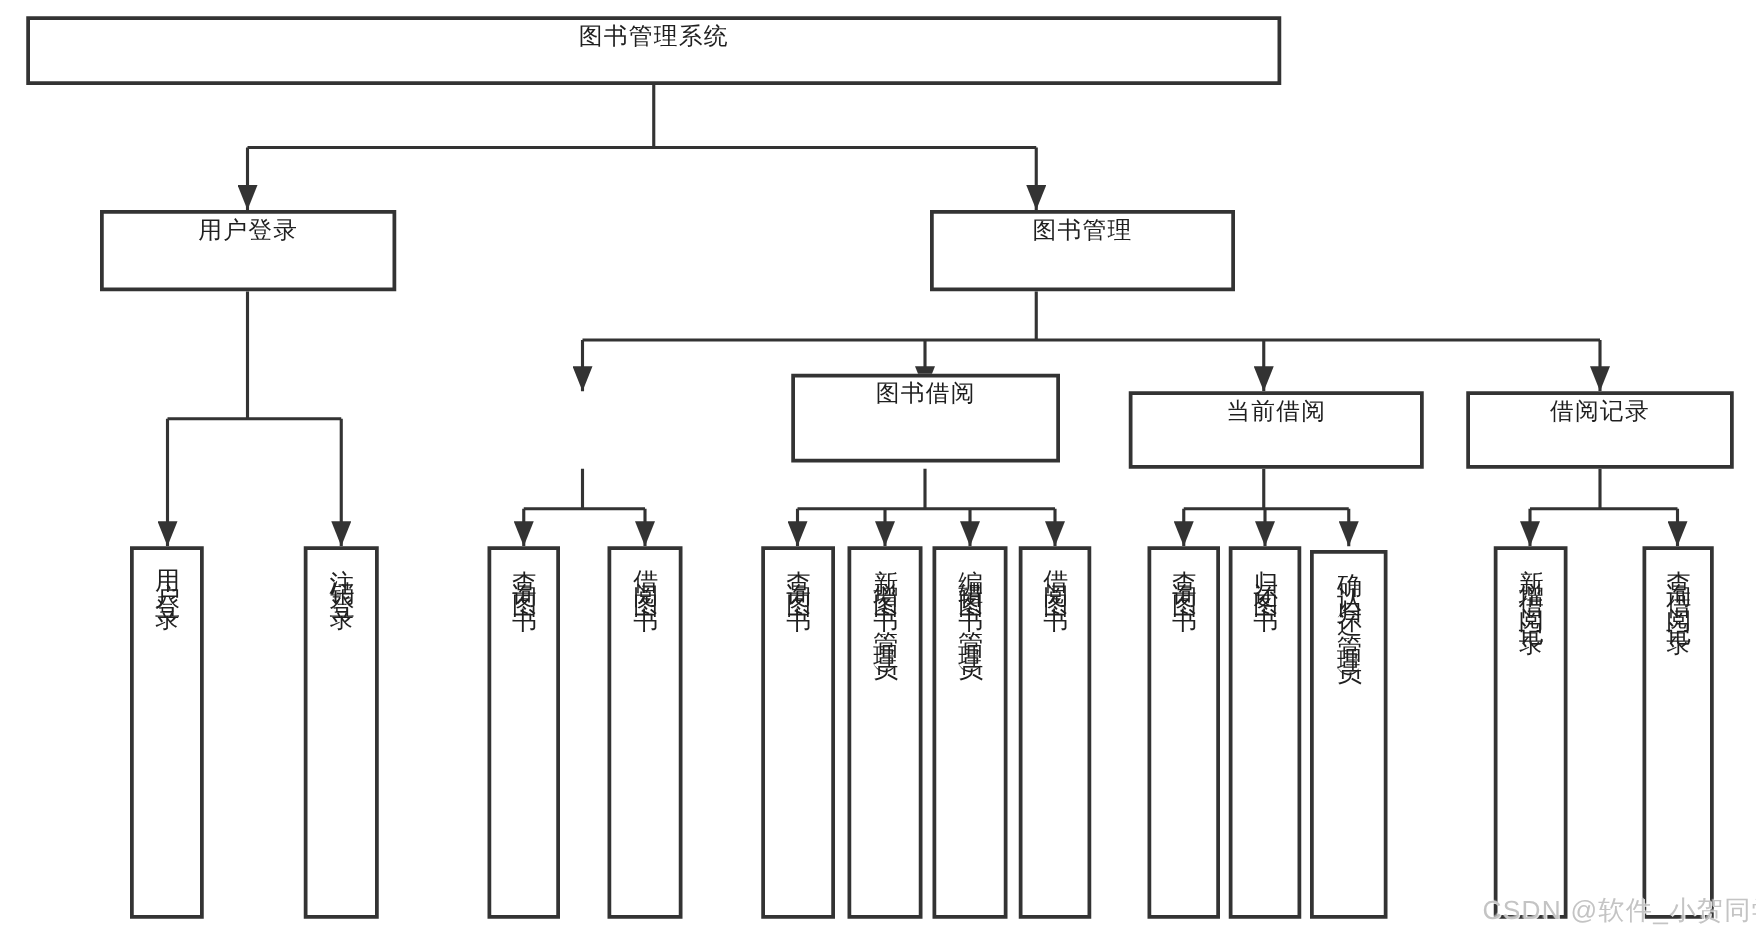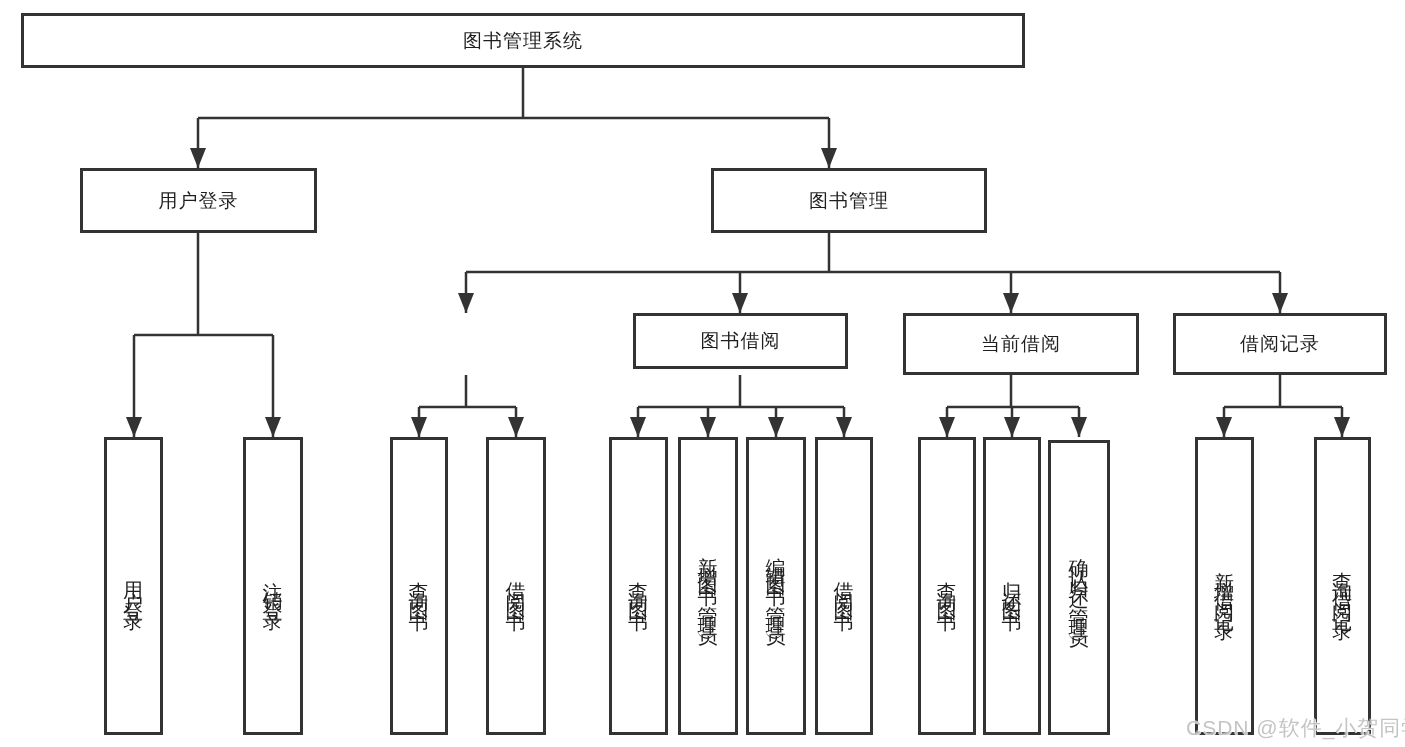--- a/index.html
+++ b/index.html
@@ -14,21 +14,21 @@
     overflow:hidden;
   }
   #wires{position:absolute;left:0;top:0;width:1405px;height:747px;}
   #wires .wire{stroke:var(--line,#333);stroke-width:2.5;fill:none;}
   #wires .arrowhead{fill:var(--line,#333);}
   .box{
     position:absolute;
     box-sizing:border-box;
     border:3px solid var(--box_border,#333);
     background:var(--background,#fff);
-    display:flex;align-items:center;justify-content:center;
+    display:flex;align-items:flex-start;justify-content:center;
     color:var(--text,#1f1f1f);
   }
   .box.h span{
     font-size:19px;
     letter-spacing:1px;
     white-space:nowrap;
   }
   .box.v span{
     writing-mode:vertical-rl;
     text-orientation:mixed;
@@ -93,25 +93,25 @@
     <path class="wire" d="M1342,407 V437" marker-end="url(#arrow)"></path>
   </svg>
 
   <div class="box h" style="left:21px;top:13px;width:1004px;height:55px">
     <span>图书管理系统</span>
   </div>
 
   <div class="box h" style="left:80px;top:168px;width:237px;height:65px">
     <span>用户登录</span>
   </div>
-  <div class="box h" style="left:711px;top:168px;width:276px;height:65px">
+  <div class="box h" style="left:744px;top:168px;width:244px;height:65px">
     <span>图书管理</span>
   </div>
 
-  <div class="box h" style="left:633px;top:313px;width:215px;height:56px">
+  <div class="box h" style="left:633px;top:299px;width:215px;height:71px">
     <span>图书借阅</span>
   </div>
   <div class="box h" style="left:903px;top:313px;width:236px;height:62px">
     <span>当前借阅</span>
   </div>
   <div class="box h" style="left:1173px;top:313px;width:214px;height:62px">
     <span>借阅记录</span>
   </div>
 
   <div class="box v" style="left:104px;top:437px;width:59px;height:298px">

